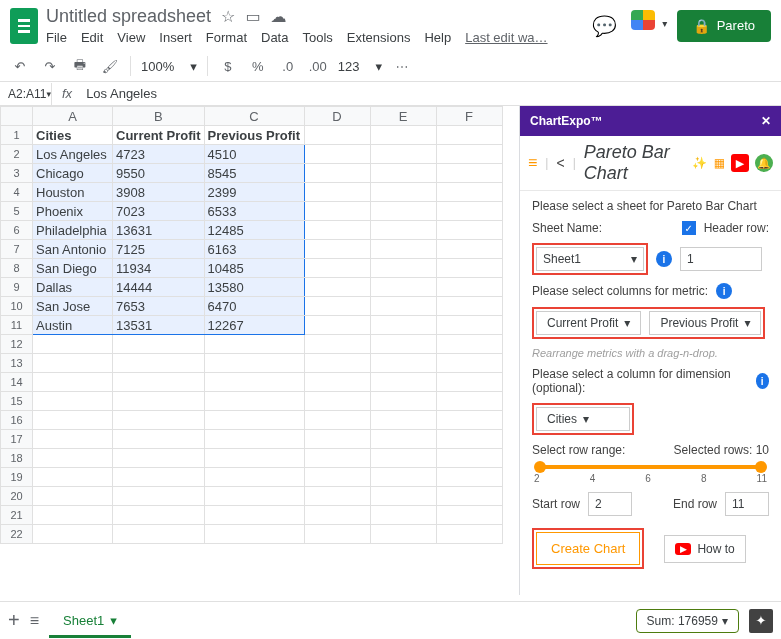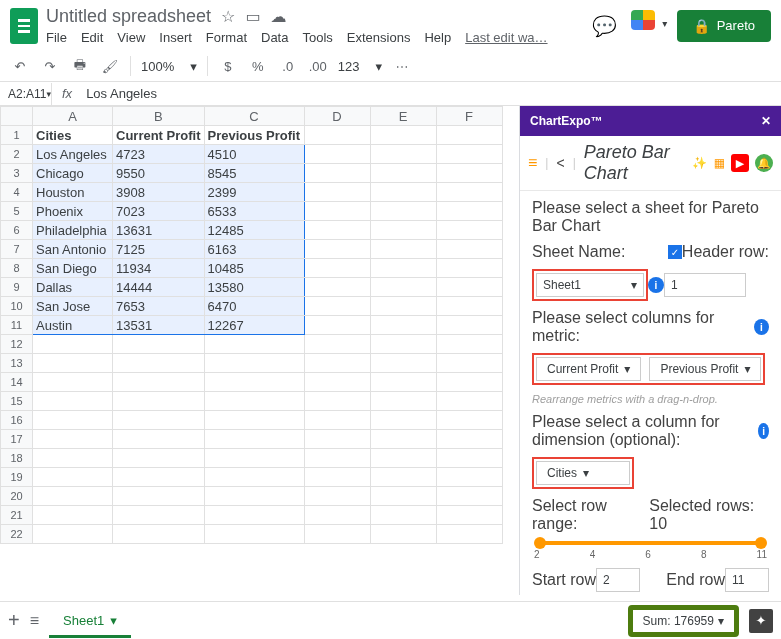--- a/index.html
+++ b/index.html
@@ -57,22 +57,22 @@
     .sb-header { background: #4c1d95; color: #fff; display: flex; align-items: center; justify-content: space-between; padding: 8px 10px; font-weight: bold; }
     .sb-toolbar { display: flex; align-items: center; padding: 6px 8px; border-bottom: 1px solid #e8e8e8; gap: 8px; }
     .sb-back { color: #424242; font-size: 14px; cursor: pointer; }
     .sb-chart-name { flex: 1; font-size: 18px; font-style: italic; }
     .sb-badges { display: flex; gap: 6px; align-items: center; }
     .badge { width: 18px; height: 18px; border-radius: 3px; display: flex; align-items: center; justify-content: center; font-size: 11px; }
     .badge.yt { background: #ff0000; color: #fff; border-radius: 3px; }
     .badge.bell { background: #4caf50; color: #fff; border-radius: 50%; }
     .sb-body { padding: 8px 12px; flex: 1; overflow-y: auto; }
     .sb-body > div { margin-bottom: 8px; }
-    .sb-label { color: #424242; font-size: 16px; }
-    .sb-row { display: flex; align-items: center; }
+    .sb-label { color: #424242; font-size: 12px; }
+    .sb-row { display: flex; align-items: center; gap: 8px; }
     .sb-select { border: 1px solid #ccc; padding: 4px 6px; font-size: 12px; display: flex; align-items: center; justify-content: space-between; background: #fff; }
     .sb-select.sheet { width: 108px; }
     .sb-input { border: 1px solid #ccc; padding: 4px 6px; font-size: 12px; width: 82px; background: #fff; }
     .red-box { border: 2px solid #ea4335; padding: 2px; }
     .metric-pill { border: 1px solid #ccc; padding: 4px 10px; font-size: 12px; display: flex; align-items: center; gap: 6px; background: #fff; }
     .hint { color: #9e9e9e; font-size: 11px; font-style: italic; }
     .info-icon { width: 16px; height: 16px; border-radius: 50%; background: #1a73e8; color: #fff; display: inline-flex; align-items: center; justify-content: center; font-size: 10px; font-weight: bold; }
     .checkbox { width: 14px; height: 14px; background: #1a73e8; color: #fff; display: inline-flex; align-items: center; justify-content: center; font-size: 10px; }
     .slider-row { margin-top: 6px; }
     .slider-track { height: 4px; background: #ff9800; position: relative; margin: 8px 6px 4px 6px; border-radius: 2px; }
@@ -80,21 +80,21 @@
     .slider-ticks { display: flex; justify-content: space-between; font-size: 10px; color: #666; padding: 0 2px; }
     .create-btn { border: 1px solid #ff9800; color: #ff9800; padding: 8px 14px; background: #fff; font-size: 13px; cursor: pointer; }
     .howto-btn { border: 1px solid #ccc; padding: 6px 10px; display: flex; align-items: center; gap: 6px; font-size: 12px; cursor: pointer; background: #fff; }
 
     
     .footer { display: flex; align-items: center; border-top: 1px solid #e0e0e0; padding: 4px 8px; gap: 10px; height: 38px; position: absolute; bottom: 0; width: 100%; background: #fff; }
     .footer .tab { padding: 6px 14px; background: #fff; border-radius: 0; display: flex; align-items: center; gap: 6px; position: relative; }
     .footer .tab.active { color: #188038; font-weight: 500; }
     .footer .tab.active::after { content: ""; position: absolute; left: 0; right: 0; bottom: -4px; height: 3px; background: #188038; }
     .footer-right { margin-left: auto; display: flex; align-items: center; gap: 10px; }
-    .sum-box { border: 5px solid #4d7c0f; border-radius: 4px; padding: 4px 10px; font-size: 12px; display: flex; align-items: center; gap: 4px; }
+    .sum-box { border: 1px solid #4d7c0f; border-radius: 4px; padding: 4px 10px; font-size: 12px; display: flex; align-items: center; gap: 4px; }
     .explore { width: 24px; height: 24px; background: #424242; color: #fff; display: flex; align-items: center; justify-content: center; border-radius: 2px; }
 
     .hamburger { font-size: 16px; color: #ff9800; }
     .lock { font-size: 14px; }
   </style>
 </head>
 <body>
 
 <div class="header">
   <div class="logo-box"></div>

